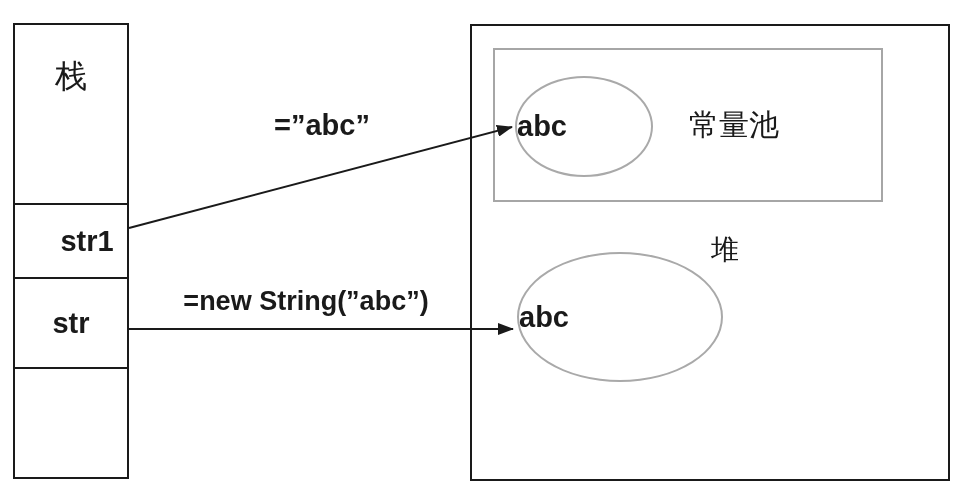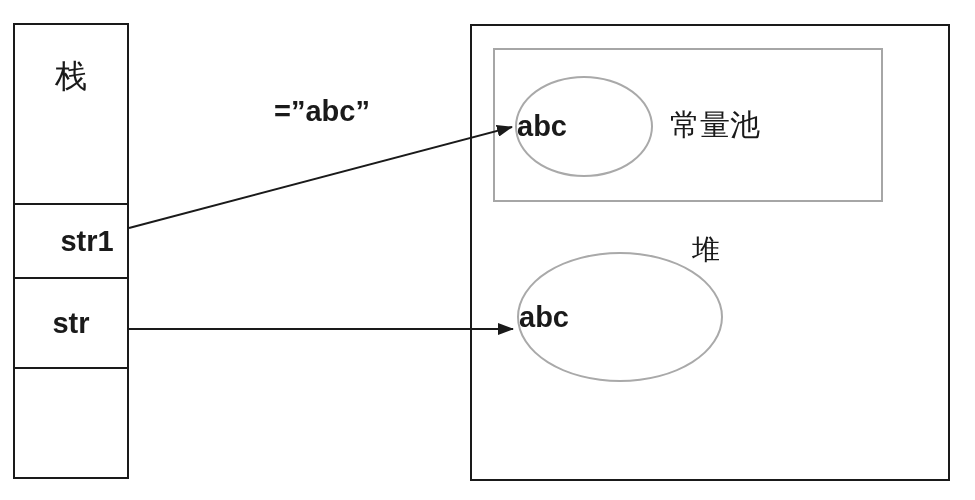--- a/index.html
+++ b/index.html
@@ -83,32 +83,33 @@
     width: 138px; height: 101px;
   }
   .ellipse-heap {
     left: 517px; top: 252px;
     width: 206px; height: 130px;
   }
   .region-label {
     position: absolute;
     font-family: "Liberation Serif", "DejaVu Serif", serif;
     white-space: nowrap;
+    margin-left: 19px;
   }
   .pool-label { left: 670px; top: 105px; font-size: 30px; }
   .heap-label { left: 692px; top: 231px; font-size: 28px; }
 
   
   .arrow-label {
     position: absolute;
     text-align: center;
     font-weight: 600;
     white-space: nowrap;
   }
-  .label-literal { left: 252px; top: 95px; width: 140px; font-size: 29px; }
+  .label-literal { left: 252px; top: 109px; width: 140px; font-size: 29px; }
   .label-new     { left: 168px; top: 286px; width: 276px; font-size: 27px; }
 
   
   .arrows-layer {
     position: absolute;
     left: 0; top: 0;
     width: 975px; height: 500px;
     pointer-events: none;
   }
 </style>
@@ -131,20 +132,21 @@
     <span>abc</span>
   </div>
   <div class="region-label pool-label">常量池</div>
 
   <div class="ellipse ellipse-heap">
     <span>abc</span>
   </div>
   <div class="region-label heap-label">堆</div>
 
   <div class="arrow-label label-literal">=”abc”</div>
+  <div class="arrow-label label-new">=new String(”abc”)</div>
 
   <svg class="arrows-layer" viewBox="0 0 975 500" xmlns="http://www.w3.org/2000/svg">
     <defs>
       <marker id="arrowhead" markerUnits="userSpaceOnUse" markerWidth="16" markerHeight="12" refX="15" refY="6" orient="auto">
         <polygon points="0 0, 16 6, 0 12" fill="#1a1a1a"></polygon>
       </marker>
     </defs>
     <line x1="129" y1="228" x2="512" y2="127" stroke="#1a1a1a" stroke-width="2" marker-end="url(#arrowhead)"></line>
     <line x1="129" y1="329" x2="513" y2="329" stroke="#1a1a1a" stroke-width="2" marker-end="url(#arrowhead)"></line>
   </svg>

